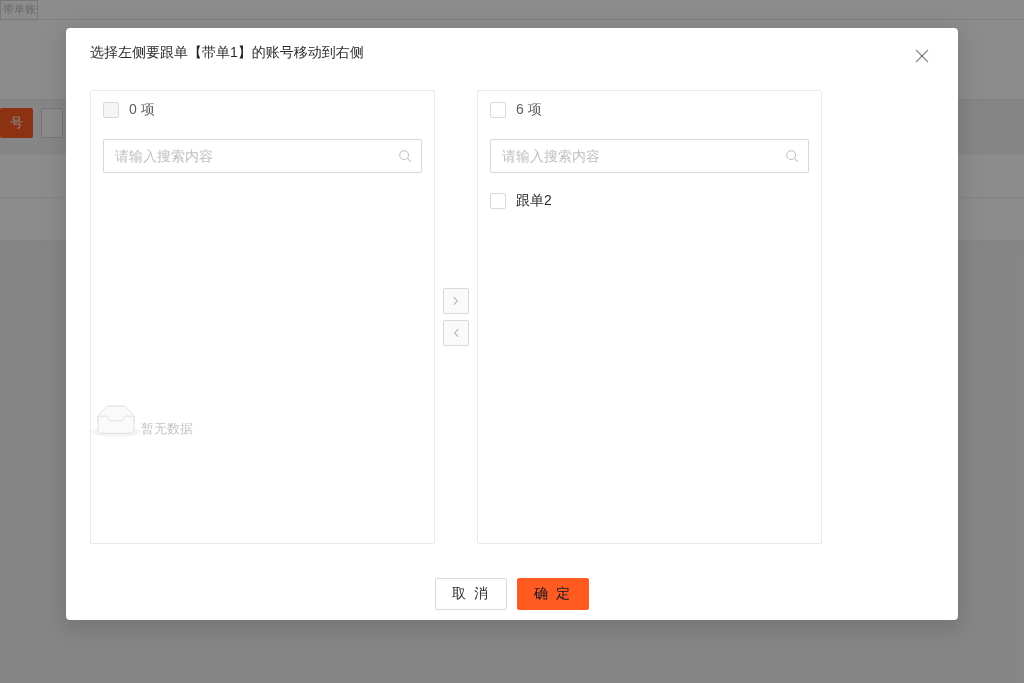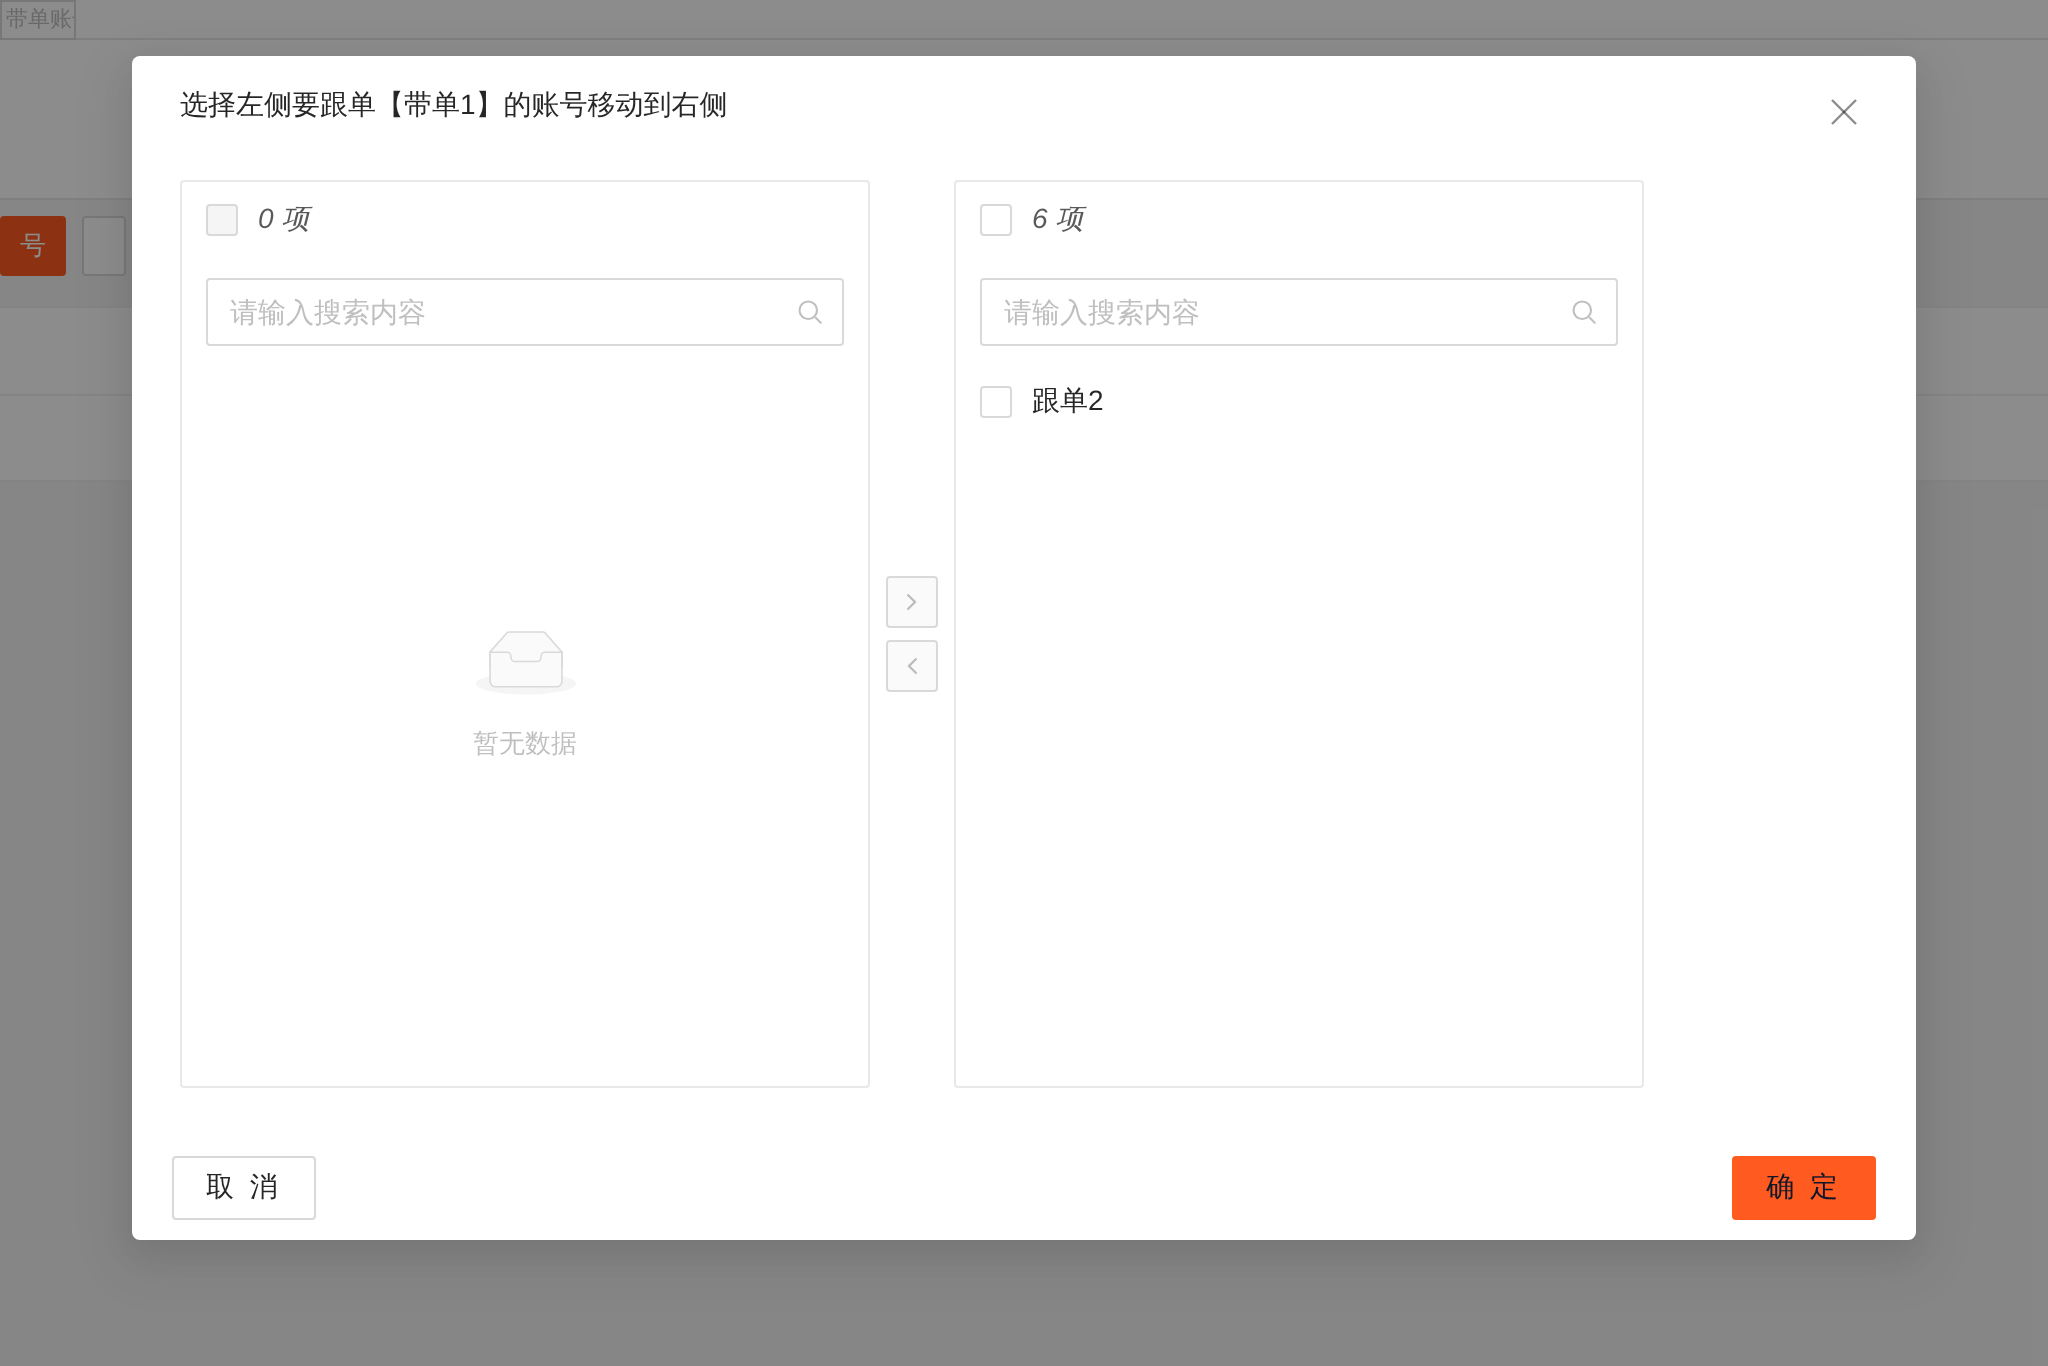--- a/index.html
+++ b/index.html
@@ -19,35 +19,35 @@
 
     
     .mask { position: absolute; inset: 0; background: rgba(0,0,0,0.45); }
 
     
     .modal { position: absolute; top: 28px; left: 50%; transform: translateX(-50%); width: 892px; background: #fff; border-radius: 4px; box-shadow: 0 6px 16px rgba(0,0,0,0.08), 0 9px 28px 8px rgba(0,0,0,0.05); }
     .modal-header { padding: 16px 24px; position: relative; }
     .modal-title { font-size: 14px; font-weight: 500; color: rgba(0,0,0,0.85); }
     .modal-close { position: absolute; top: 12px; right: 20px; width: 32px; height: 32px; display: flex; align-items: center; justify-content: center; cursor: pointer; color: rgba(0,0,0,0.45); font-size: 16px; }
     .modal-body { padding: 24px; padding-top: 12px; }
-    .modal-footer { padding: 10px 20px; display: flex; justify-content: space-between; gap: 10px; }
+    .modal-footer { padding: 10px 20px; display: flex; justify-content: center; gap: 10px; }
 
     
     .transfer { display: flex; align-items: center; }
     .transfer-list { width: 345px; height: 454px; border: 1px solid #e8e8e8; border-radius: 2px; display: flex; flex-direction: column; background: #fff; }
-    .transfer-header { padding: 10px 12px; display: flex; align-items: center; color: rgba(0,0,0,0.65); font-style: italic; }
+    .transfer-header { padding: 10px 12px; display: flex; align-items: center; color: rgba(0,0,0,0.65); }
     .chk { width: 16px; height: 16px; border: 1px solid #d9d9d9; border-radius: 2px; background: #fff; margin-right: 10px; cursor: pointer; flex: none; }
     .chk.disabled { background: #f5f5f5; cursor: not-allowed; }
     .transfer-search { padding: 10px 12px 12px 12px; }
     .search-box { position: relative; }
     .search-input { width: 100%; height: 34px; border: 1px solid #d9d9d9; border-radius: 2px; padding: 4px 44px 4px 11px; font-size: 14px; color: rgba(0,0,0,0.85); background: #fff; outline: none; }
     .search-input::placeholder { color: #bfbfbf; }
     .search-icon { position: absolute; right: 10px; top: 50%; transform: translateY(-50%); color: #bfbfbf; width: 14px; height: 14px; }
     .transfer-body { flex: 1; overflow-y: auto; }
-    .empty { height: 100%; display: flex; flex-direction: column; align-items: center; justify-content: flex-start; padding-top: 130px; color: rgba(0,0,0,0.25); }
+    .empty { height: 100%; display: flex; align-items: center; justify-content: flex-start; padding-top: 130px; color: rgba(0,0,0,0.25); }
     .empty-img { width: 50px; height: 34px; margin-bottom: 14px; position: relative; }
     .empty-text { font-size: 13px; }
     .list-item { display: flex; align-items: center; padding: 7px 12px; cursor: pointer; color: rgba(0,0,0,0.85); }
 
     .transfer-ops { display: flex; flex-direction: column; gap: 6px; margin: 0 8px; justify-content: center; }
     .op-btn { width: 26px; height: 26px; border: 1px solid #d9d9d9; border-radius: 2px; background: #fafafa; color: rgba(0,0,0,0.25); display: flex; align-items: center; justify-content: center; cursor: not-allowed; font-size: 12px; }
 
     .btn { padding: 6px 16px; border-radius: 2px; font-size: 14px; cursor: pointer; border: 1px solid transparent; letter-spacing: 2px; }
     .btn-default { background: #fff; border-color: #d9d9d9; color: rgba(0,0,0,0.85); }
     .btn-primary { background: #ff5a1f; color: #0f172a; border-color: #ff5a1f; }

